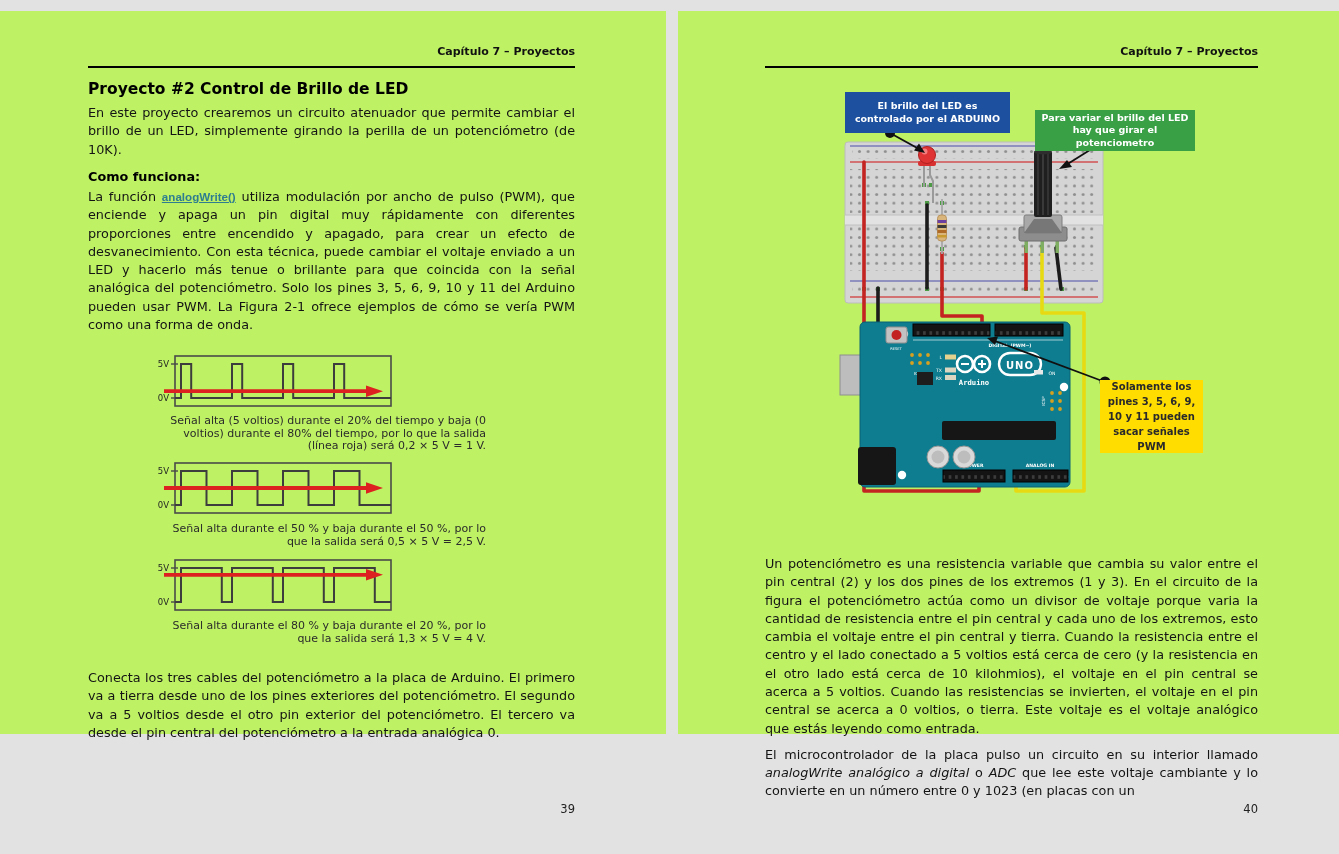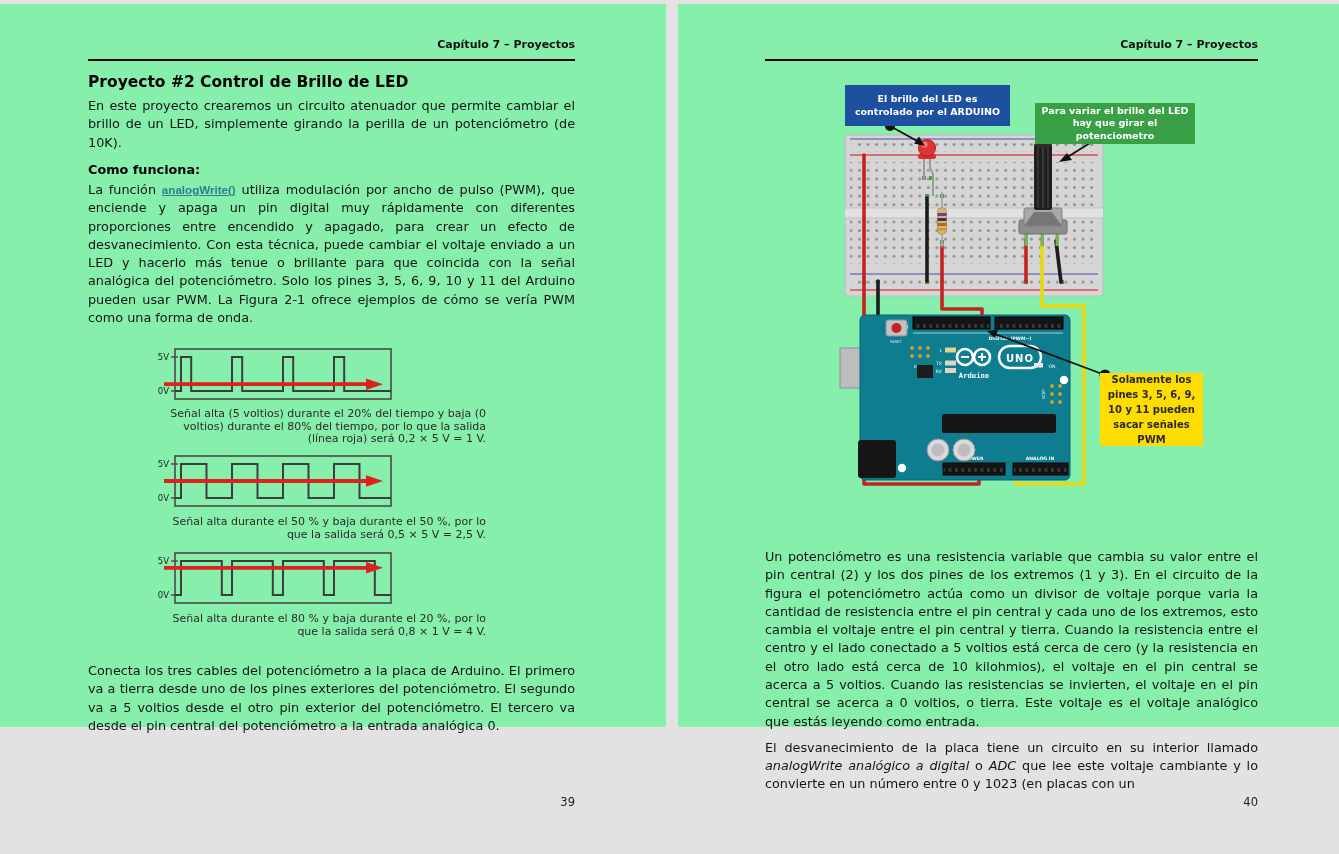--- a/index.html
+++ b/index.html
@@ -1,18 +1,18 @@
 <!DOCTYPE html>
 <html><head>
 <meta charset="utf-8">
 <style>
   html,body{margin:0;padding:0;}
   body{font-family:"DejaVu Sans","Liberation Sans",sans-serif;}
   .stage{position:relative;width:1339px;height:854px;background:#e2e2e2;overflow:hidden;}
-  .page{position:absolute;top:4px;height:723px;background:#86efac;}
+  .page{position:absolute;top:11px;height:723px;background:#bef264;}
   .page.left{left:0;width:666px;}
   .page.right{left:678px;width:661px;}
   .hdr{position:absolute;top:34px;font-size:11px;font-weight:bold;color:#111;text-align:right;}
   .rule{position:absolute;top:55px;height:0;border-top:2.4px solid #000;}
   .left .hdr,.left .rule{left:88px;width:487px;}
   .right .hdr,.right .rule{left:87px;width:493px;}
   .title{position:absolute;left:88px;top:69px;font-size:15.5px;font-weight:bold;color:#000;}
   .para{position:absolute;text-align:justify;font-size:12.8px;line-height:18.3px;color:#141414;}
   .left .para{left:88px;width:487px;}
   .right .para{left:87px;width:493px;}
@@ -71,21 +71,21 @@
     <svg class="wavefig wave" style="top:546px" viewBox="0 0 240 58">
         <rect x="20" y="3" width="216" height="50" fill="none" stroke="#4a4a4a" stroke-width="1.6"></rect>
         <line x1="16" y1="11" x2="23" y2="11" stroke="#4a4a4a" stroke-width="1.4"></line>
         <line x1="16" y1="45" x2="23" y2="45" stroke="#4a4a4a" stroke-width="1.4"></line>
         <text x="14" y="14" text-anchor="end" font-size="8.5" fill="#222">5V</text>
         <text x="14" y="48" text-anchor="end" font-size="8.5" fill="#222">0V</text>
         <path d="M 20 45 h 6 V 11 h 40.800000000000004 V 45 h 10.199999999999998 V 11 h 40.800000000000004 V 45 h 10.199999999999998 V 11 h 40.800000000000004 V 45 h 10.199999999999998 V 11 h 40.800000000000004 V 45 h 10.199999999999998 h 6" fill="none" stroke="#3d3d3d" stroke-width="2"></path>
         <line x1="9" y1="17.799999999999997" x2="216" y2="17.799999999999997" stroke="#dd2020" stroke-width="3.8"></line>
         <polygon points="228,17.799999999999997 211,11.999999999999996 211,23.599999999999998" fill="#dd2020"></polygon>
       </svg>
-    <div class="wavecap" style="top:609px">Señal alta durante el 80 % y baja durante el 20 %, por lo que la salida será 0,8 × 1 V = 4 V.</div>
+    <div class="wavecap" style="top:609px">Señal alta durante el 80 % y baja durante el 20 %, por lo que la salida será 1,3 × 5 V = 4 V.</div>
 
     <div class="para" style="top:658px">Conecta los tres cables del potenciómetro a la placa de Arduino. El primero va a tierra desde uno de los pines exteriores del potenciómetro. El segundo va a 5 voltios desde el otro pin exterior del potenciómetro. El tercero va desde el pin central del potenciómetro a la entrada analógica 0.</div>
     <div class="pagenum">39</div>
   </div>
 
   <div class="page right">
     <div class="hdr">Capítulo 7 – Proyectos</div>
     <div class="rule"></div>
 
     <div class="figbox">
@@ -257,16 +257,16 @@
           <polygon points="149,251 160,249.5 157,258" stroke="none"></polygon>
         </g>
       </svg>
 
       <div class="callout blue" style="background: rgb(29, 80, 159);">El brillo del LED es controlado por el ARDUINO</div>
       <div class="callout green" style="background: rgb(58, 160, 70);">Para variar el brillo del LED hay que girar el potenciometro</div>
       <div class="callout yellow" style="background: rgb(255, 221, 0);">Solamente los pines 3, 5, 6, 9, 10 y 11 pueden sacar señales PWM</div>
     </div>
 
     <div class="para" style="top:544px">Un potenciómetro es una resistencia variable que cambia su valor entre el pin central (2) y los dos pines de los extremos (1 y 3). En el circuito de la figura el potenciómetro actúa como un divisor de voltaje porque varia la cantidad de resistencia entre el pin central y cada uno de los extremos, esto cambia el voltaje entre el pin central y tierra. Cuando la resistencia entre el centro y el lado conectado a 5 voltios está cerca de cero (y la resistencia en el otro lado está cerca de 10 kilohmios), el voltaje en el pin central se acerca a 5 voltios. Cuando las resistencias se invierten, el voltaje en el pin central se acerca a 0 voltios, o tierra. Este voltaje es el voltaje analógico que estás leyendo como entrada.</div>
-    <div class="para" style="top:735px;line-height:17.8px"><span>El desvanecimiento de la placa tiene un circuito en su interior llamado </span><span class="it">analogWrite analógico a digital</span><span> o </span><span class="it">ADC</span><span> que lee este voltaje cambiante y lo convierte en un número entre 0 y 1023 (en placas con un</span></div>
+    <div class="para" style="top:735px;line-height:17.8px"><span>El microcontrolador de la placa pulso un circuito en su interior llamado </span><span class="it">analogWrite analógico a digital</span><span> o </span><span class="it">ADC</span><span> que lee este voltaje cambiante y lo convierte en un número entre 0 y 1023 (en placas con un</span></div>
     <div class="pagenum">40</div>
   </div>
 </div>
 
 </body></html>

